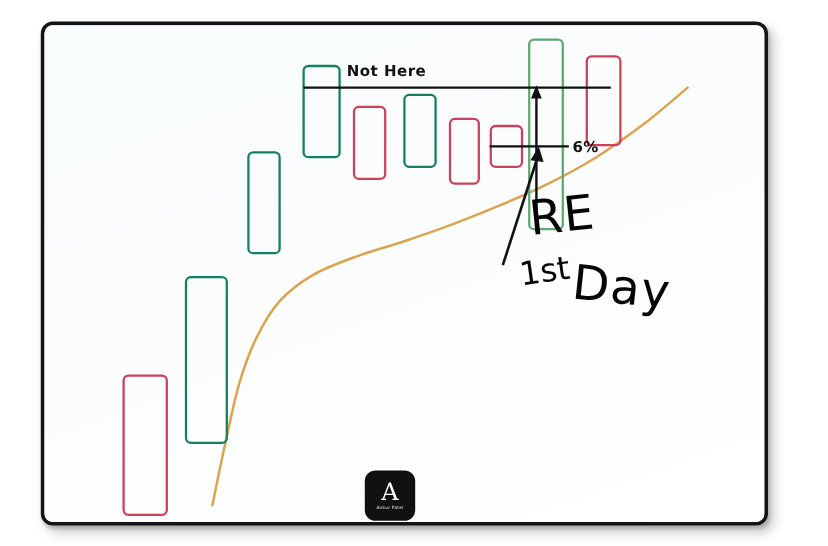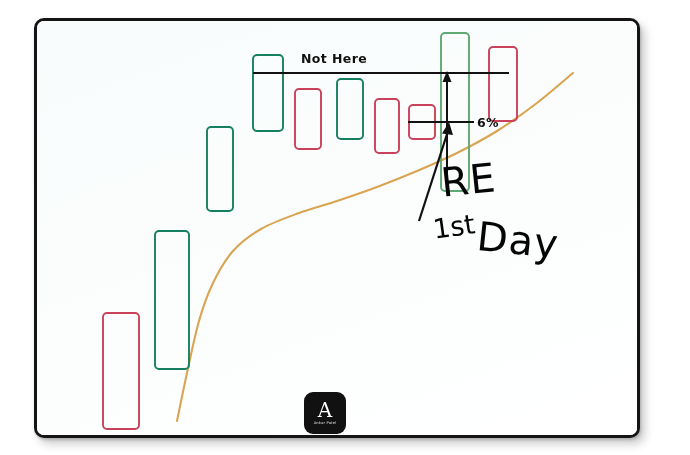--- a/index.html
+++ b/index.html
@@ -52,21 +52,21 @@
   }
   
   .lbl {
     position: absolute;
     font-family: "DejaVu Sans", sans-serif;
     color: #111111;
     white-space: nowrap;
     letter-spacing: 0.4px;
   }
   #lbl-not-here {
-    left: 264px;
+    left: 252px;
     top: 30px;
     font-size: 12.5px;
     font-weight: 700;
   }
   #lbl-pct {
     left: 440px;
     top: 94px;
     font-size: 12.5px;
     font-weight: 700;
   }

